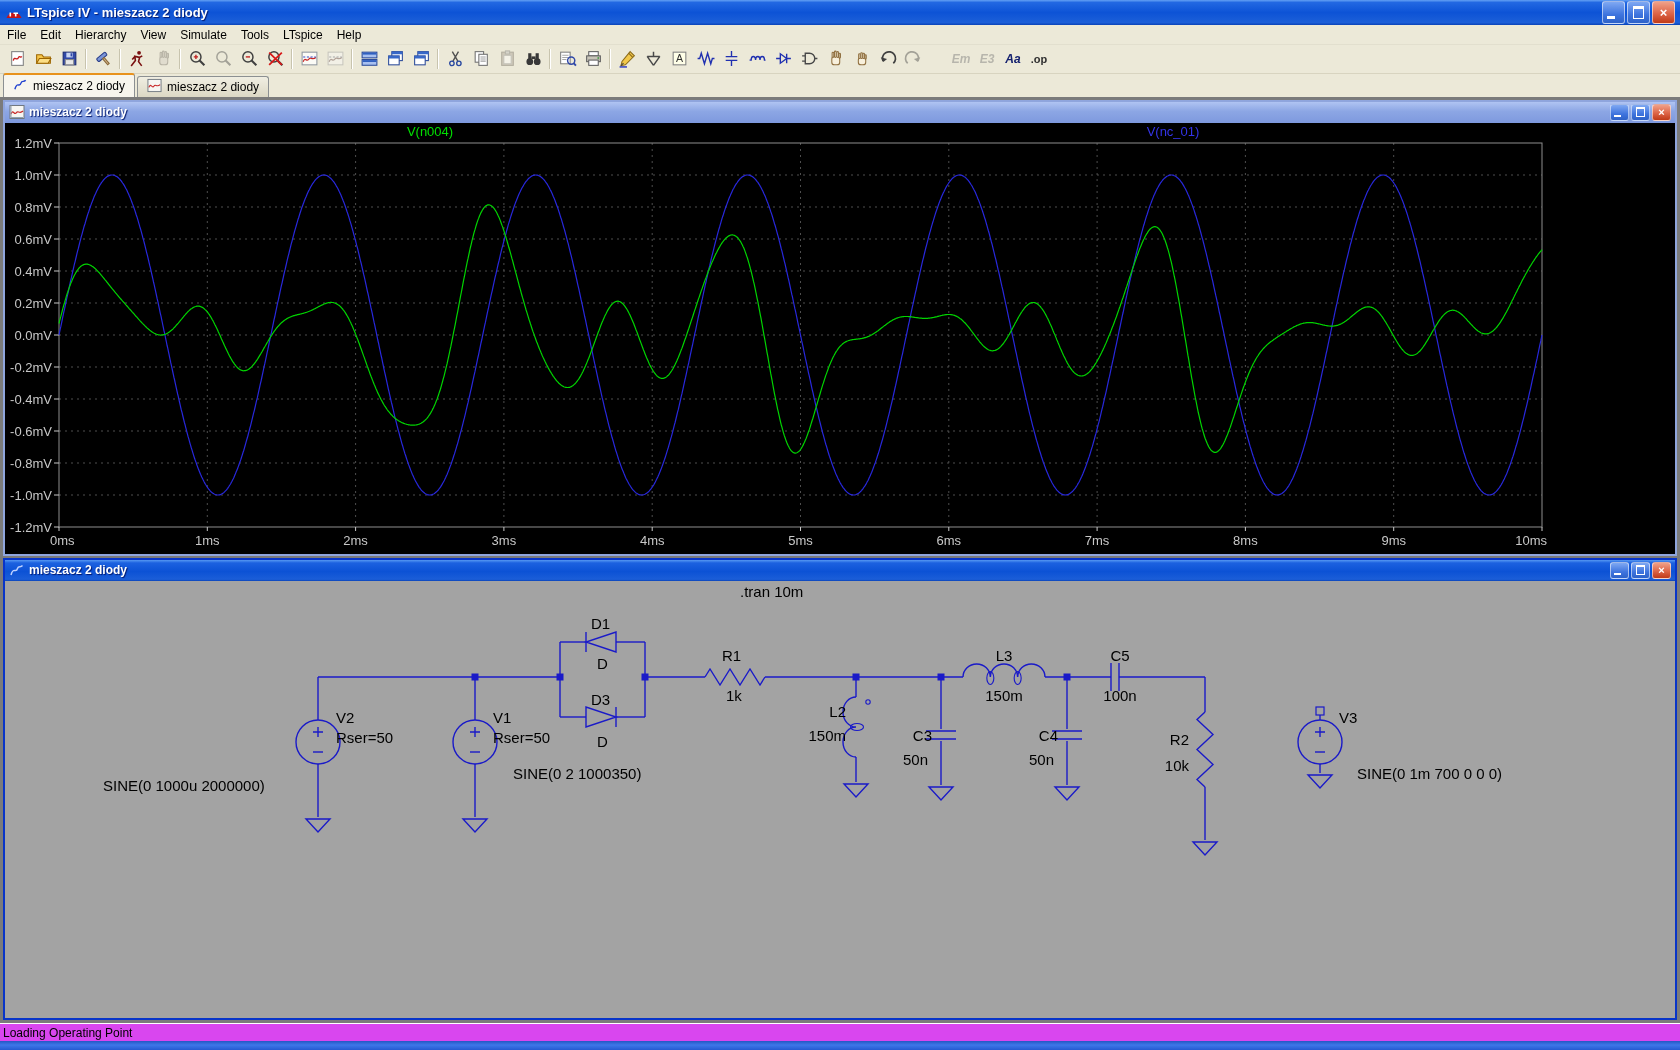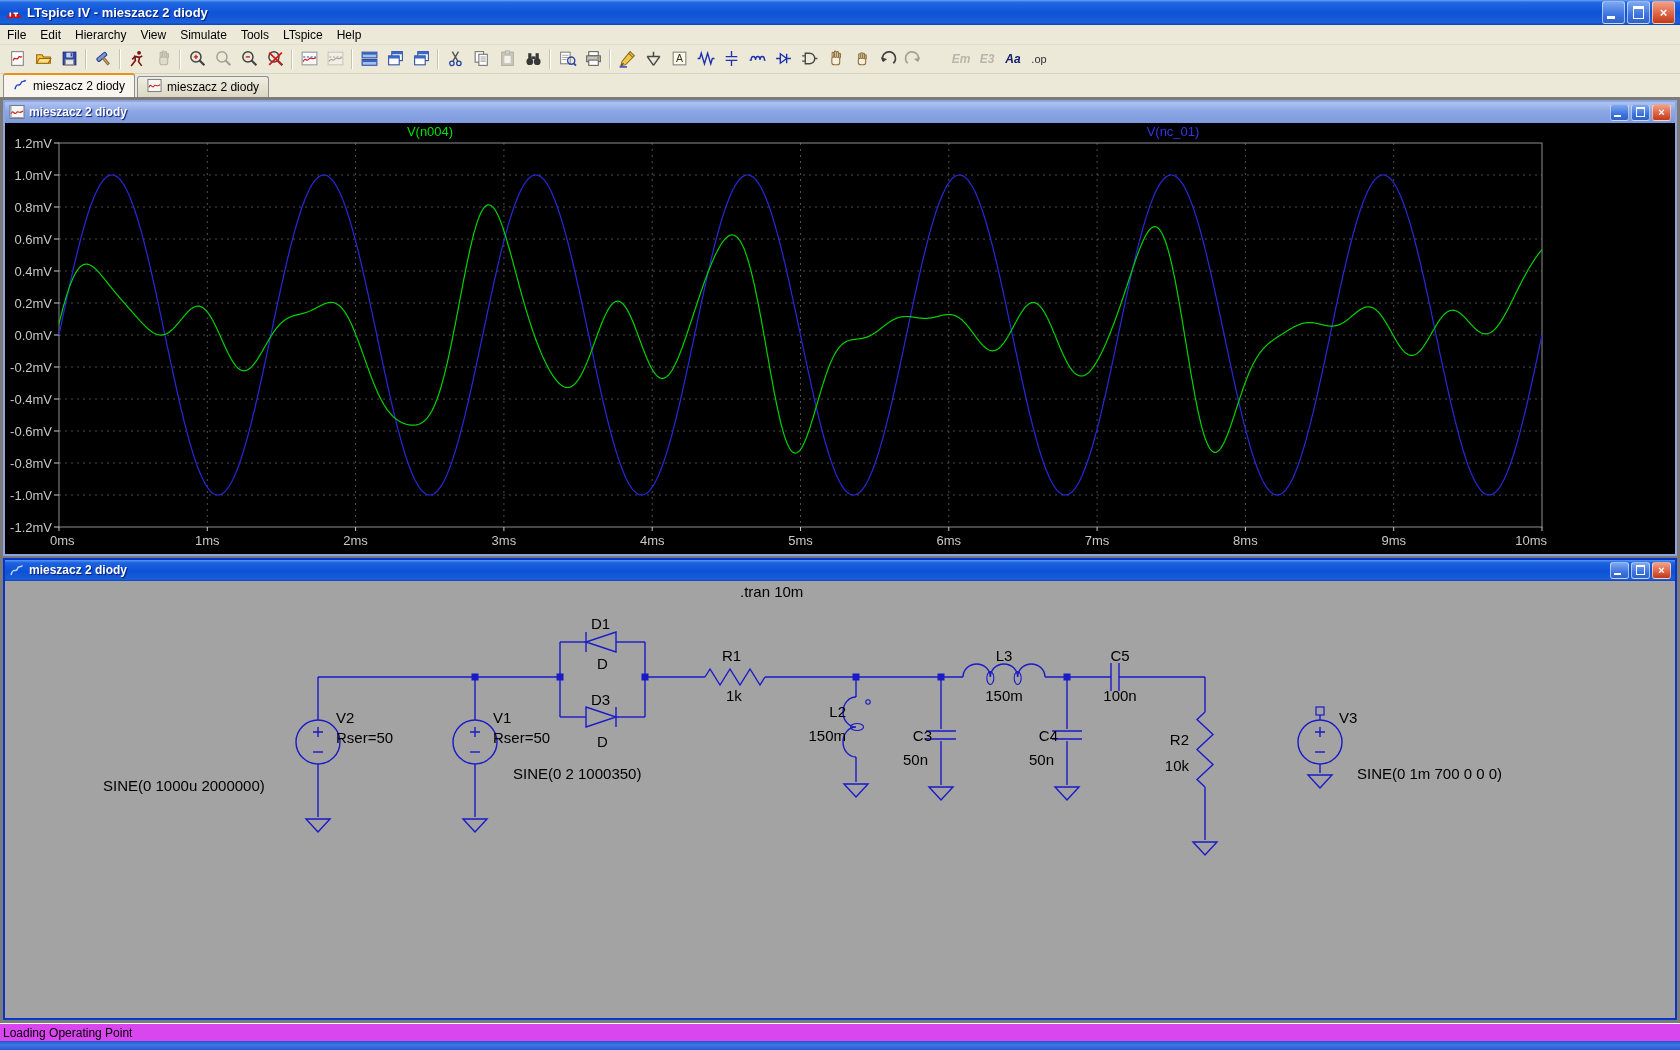--- a/index.html
+++ b/index.html
@@ -28,21 +28,21 @@
   .menu-item{font-size:12px;color:#000;padding:2px 7px;cursor:default;}
 
   
   .toolbar{height:28px;background:#ECE9D8;display:flex;align-items:center;padding-left:4px;border-bottom:1px solid #D8D4C0;}
   .tbtn{width:24px;height:24px;display:flex;align-items:center;justify-content:center;border:1px solid transparent;border-radius:2px;}
   .tbtn.disabled{opacity:.42;filter:grayscale(.8);}
   .tbtn svg{display:block;}
   .tsep{width:1px;height:20px;background:#C8C4AE;border-right:1px solid #FFFFFF;margin:0 3px;}
   .glyphic{font-size:12px;font-weight:bold;color:#1A2C78;margin-left:44px;}
   .glyphic.gray{color:#707070;font-style:italic;}
-  .glyphic.op{color:#303030;font-weight:normal;font-size:11px;}
+  .glyphic.op{color:#303030;font-weight:bold;font-size:11px;}
   .glyphic.aa{font-style:italic;color:#14206E;}
 
   
   .tabbar{height:23px;background:#ECE9D8;display:flex;align-items:flex-end;padding-left:3px;gap:2px;}
   .tab{height:20px;display:flex;align-items:center;gap:5px;padding:0 9px;font-size:12px;
     border:1px solid #8C9092;border-bottom:none;border-radius:3px 3px 0 0;background:linear-gradient(#F0EEE2,#DCD8C4);cursor:default;}
   .tab.active{height:22px;background:#F7F5ED;border-top:2px solid #E8921C;}
   .tab svg{flex:none;}
 
   

